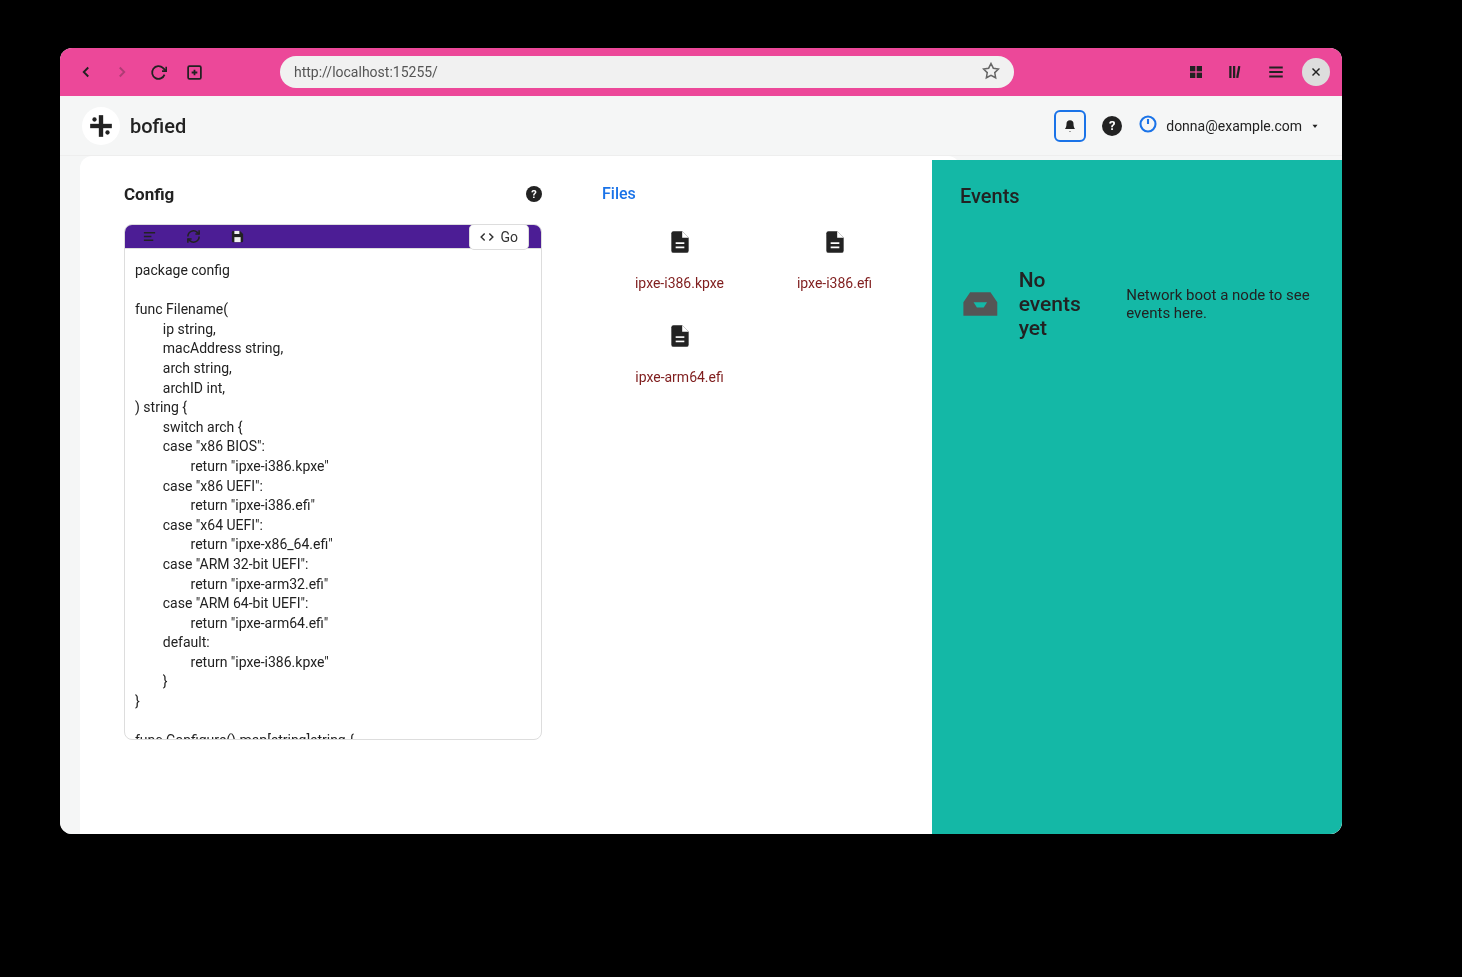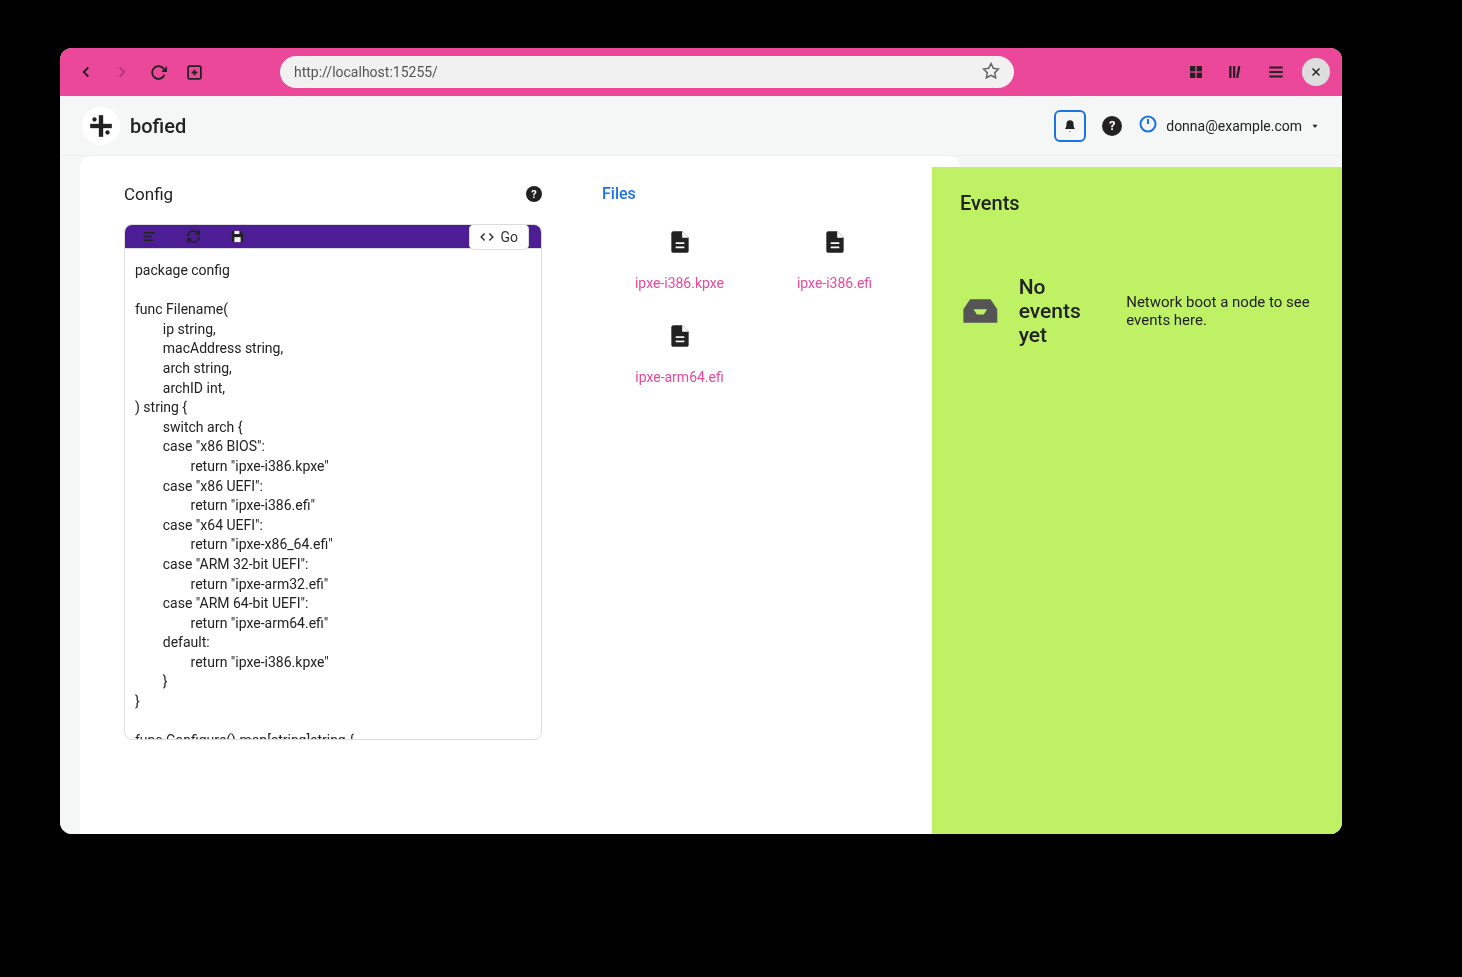--- a/index.html
+++ b/index.html
@@ -163,21 +163,21 @@
       width: 418px;
     }
     .panel-header {
       display: flex;
       align-items: center;
       justify-content: space-between;
       margin-bottom: 20px;
     }
     .panel-title {
       font-size: 17px;
-      font-weight: 400;
+      font-weight: 700;
       color: #222;
     }
     .help-icon-sm {
       width: 16px;
       height: 16px;
       background: #222;
       color: #fff;
       border-radius: 50%;
       display: flex;
       align-items: center;
@@ -251,30 +251,30 @@
       flex-direction: column;
       align-items: center;
       gap: 18px;
       cursor: pointer;
     }
     .file-icon {
       color: #222;
     }
     .file-name {
       font-size: 14px;
-      color: #ec4899;
+      color: #7f1d1d;
       text-align: center;
     }
     .events-panel {
       position: absolute;
       right: 0;
-      top: 11px;
+      top: 4px;
       width: 410px;
       height: 766px;
-      background: #bef264;
+      background: #14b8a6;
       padding: 24px 28px;
     }
     .events-title {
       font-size: 20px;
       font-weight: 500;
       color: #222;
       margin-bottom: 60px;
     }
     .events-empty {
       display: flex;

